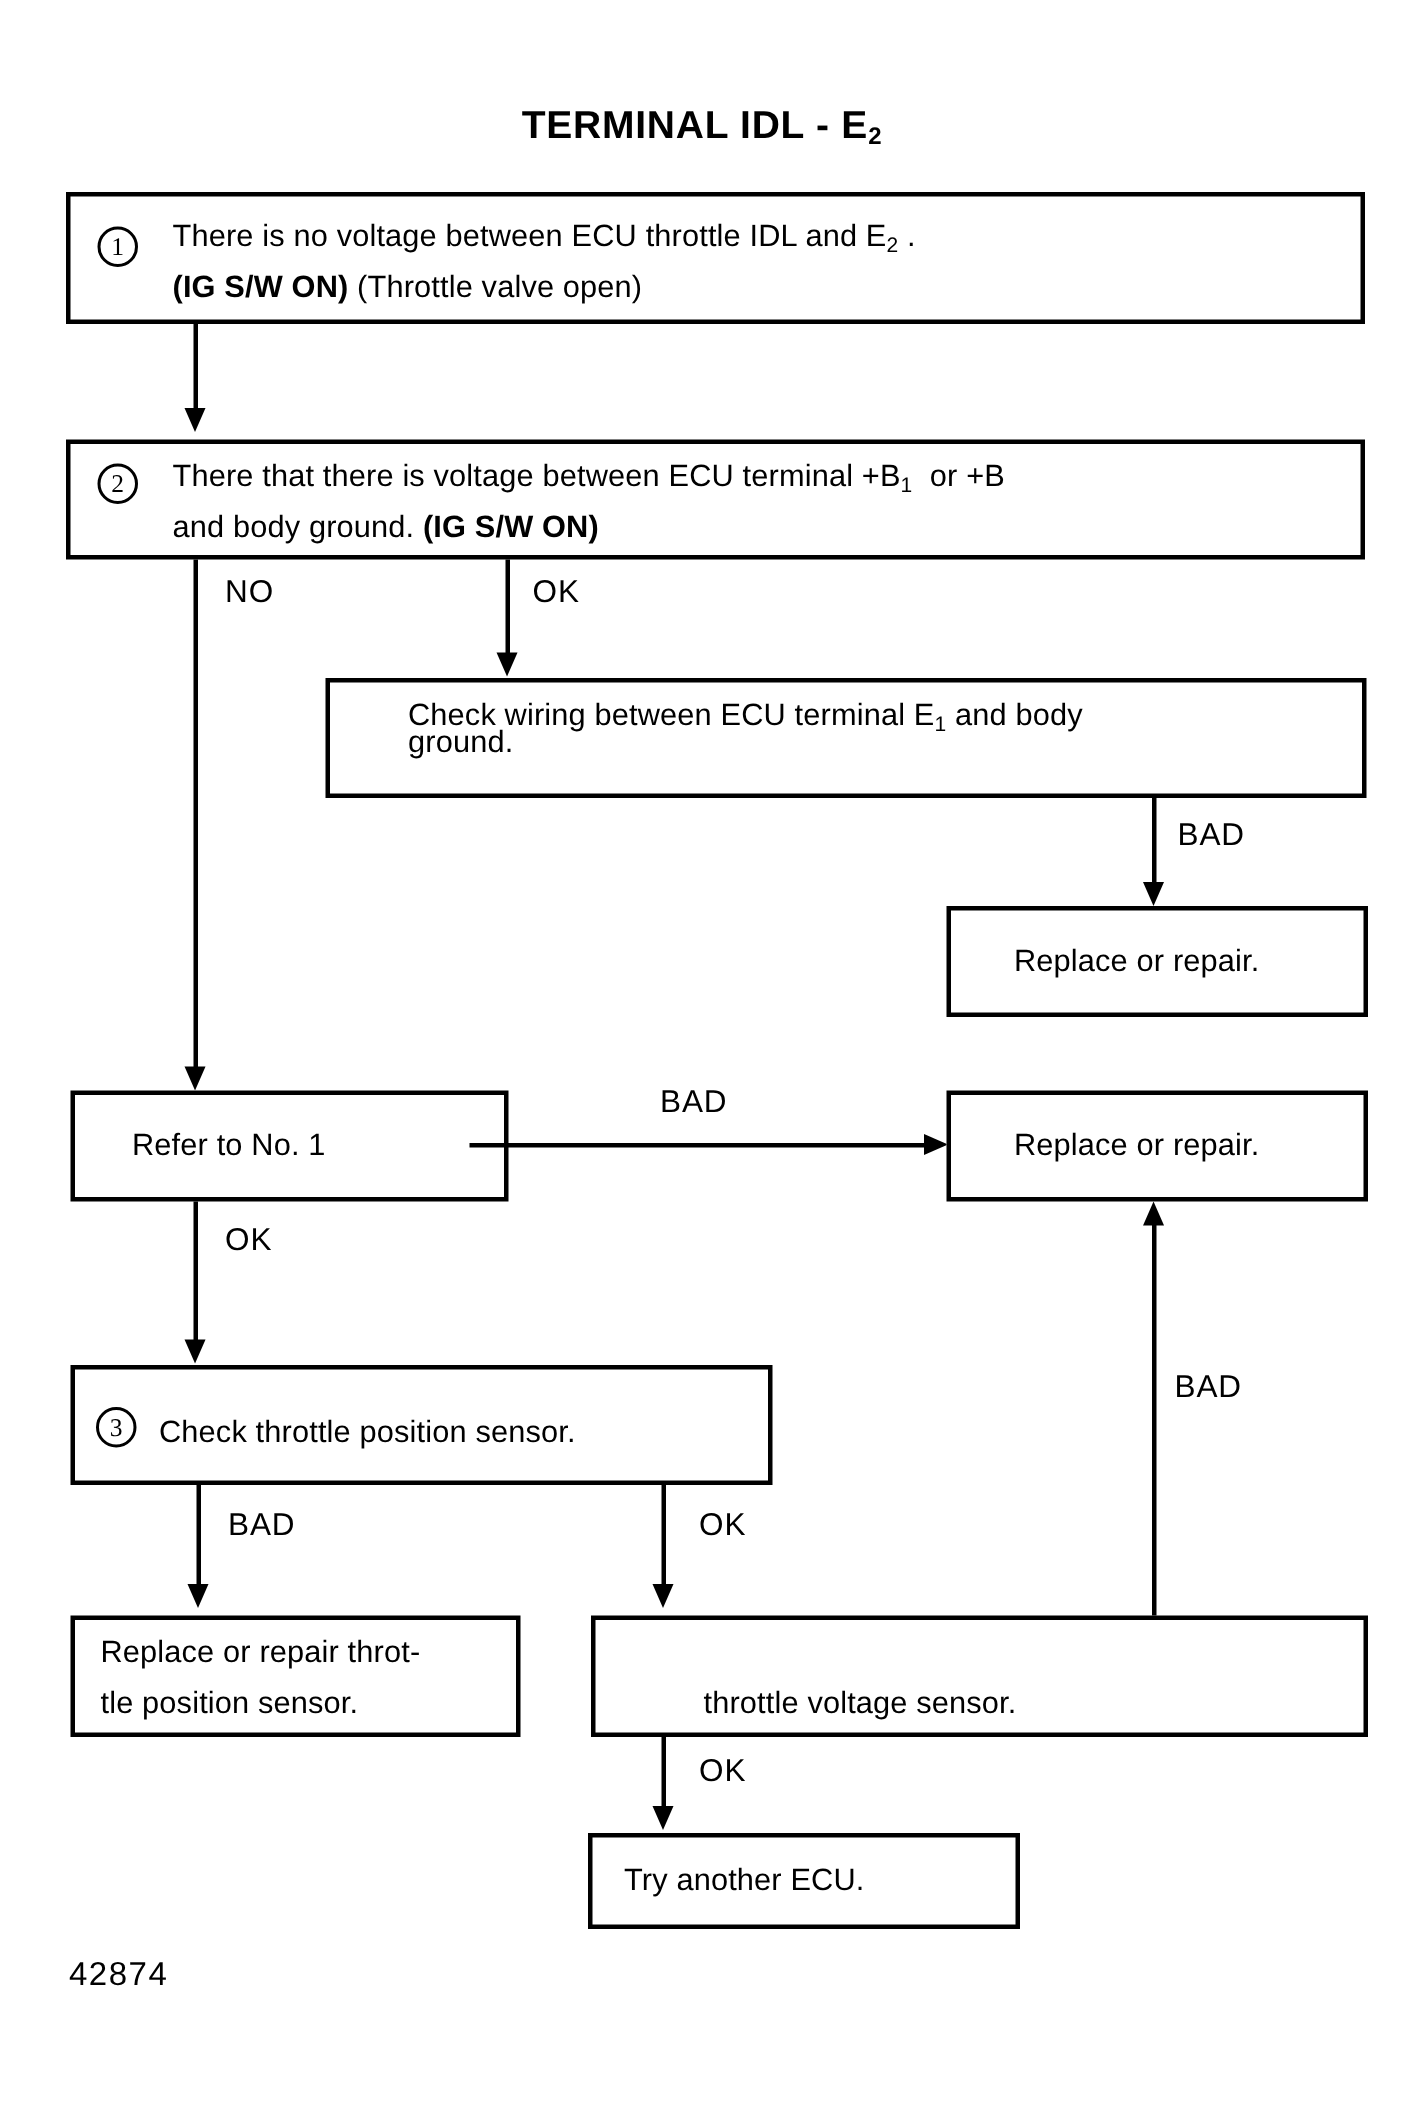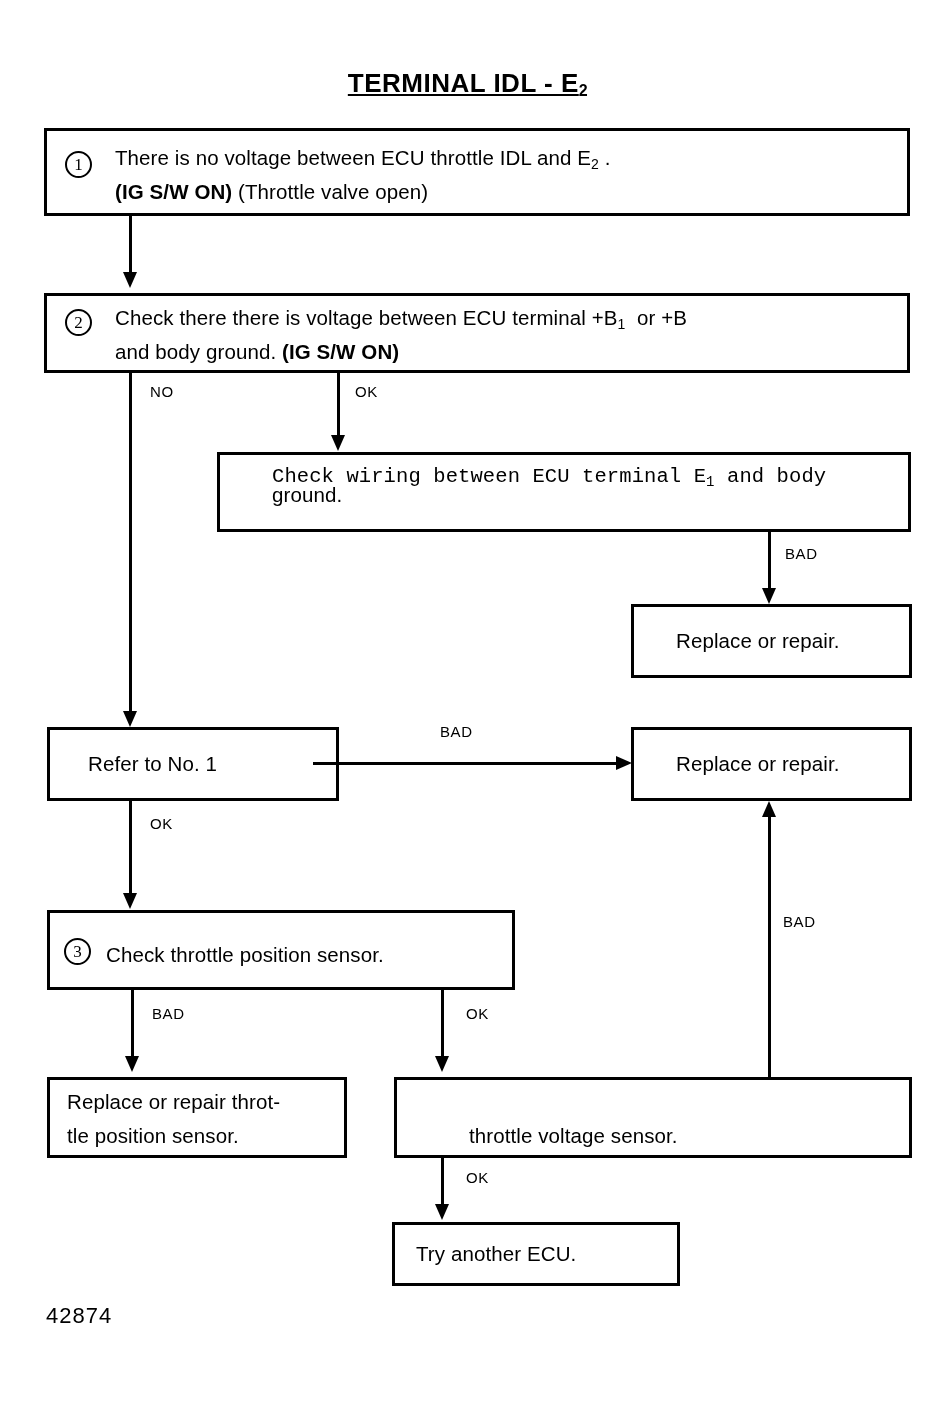--- a/index.html
+++ b/index.html
@@ -21,21 +21,20 @@
   
   .title {
     position: absolute;
     left: 0;
     top: 68px;
     width: 936px;
     text-align: center;
     font-size: 26px;
     font-weight: bold;
     letter-spacing: 0.5px;
-    text-decoration: underline;
   }
   .title sub {
     font-size: 16px;
     vertical-align: -4px;
     font-weight: bold;
   }
   
   .box {
     position: absolute;
     box-sizing: border-box;
@@ -97,21 +96,21 @@
   .arrow-right {
     position: absolute;
     width: 0;
     height: 0;
     border-top: 7px solid transparent;
     border-bottom: 7px solid transparent;
     border-left: 16px solid #000;
   }
   .edgelabel {
     position: absolute;
-    font-size: 15px;
+    font-size: 21px;
     letter-spacing: 0.6px;
   }
   .figno {
     position: absolute;
     left: 46px;
     top: 1303px;
     font-size: 22px;
     letter-spacing: 1px;
   }
 </style>
@@ -128,34 +127,34 @@
     <div class="stepnum" style="left:18px; top:20px;">1</div>
     <div class="txt" style="left:68px; top:9px;"><span>There is no voltage between ECU throttle IDL and E</span><sub>2</sub><span> .</span></div>
     <div class="txt" style="left:68px; top:43px;"><span class="b">(IG S/W ON)</span><span> (Throttle valve open)</span></div>
   </div>
 
   <div class="vline" style="left:129px; top:216px; height:60px;"></div>
   <div class="arrow-down" style="left:123px; top:272px;"></div>
 
   <div class="box" style="left:44px; top:293px; width:866px; height:80px;">
     <div class="stepnum" style="left:18px; top:13px;">2</div>
-    <div class="txt" style="left:68px; top:4px;"><span>Check there there is voltage between ECU terminal +B</span><sub>1</sub><span>  or +B</span></div>
+    <div class="txt" style="left:68px; top:4px;"><span>There that there is voltage between ECU terminal +B</span><sub>1</sub><span>  or +B</span></div>
     <div class="txt" style="left:68px; top:38px;"><span>and body ground. </span><span class="b">(IG S/W ON)</span></div>
   </div>
 
   <div class="vline" style="left:129px; top:373px; height:344px;"></div>
   <div class="arrow-down" style="left:123px; top:711px;"></div>
   <div class="edgelabel" style="left:150px; top:383px;">NO</div>
 
   <div class="vline" style="left:337px; top:373px; height:66px;"></div>
   <div class="arrow-down" style="left:331px; top:435px;"></div>
   <div class="edgelabel" style="left:355px; top:383px;">OK</div>
 
   <div class="box" style="left:217px; top:452px; width:694px; height:80px;">
-    <div class="txt" style="left:52px; top:4px;font-family:Liberation Mono, monospace;"><span>Check wiring between ECU terminal E</span><sub>1</sub><span> and body</span></div>
+    <div class="txt" style="left:52px; top:4px;"><span>Check wiring between ECU terminal E</span><sub>1</sub><span> and body</span></div>
     <div class="txt" style="left:52px; top:22px;">ground.</div>
   </div>
 
   <div class="vline" style="left:768px; top:532px; height:60px;"></div>
   <div class="arrow-down" style="left:762px; top:588px;"></div>
   <div class="edgelabel" style="left:785px; top:545px;">BAD</div>
 
   <div class="box" style="left:631px; top:604px; width:281px; height:74px;">
     <div class="txt" style="left:42px; top:16px;">Replace or repair.</div>
   </div>

